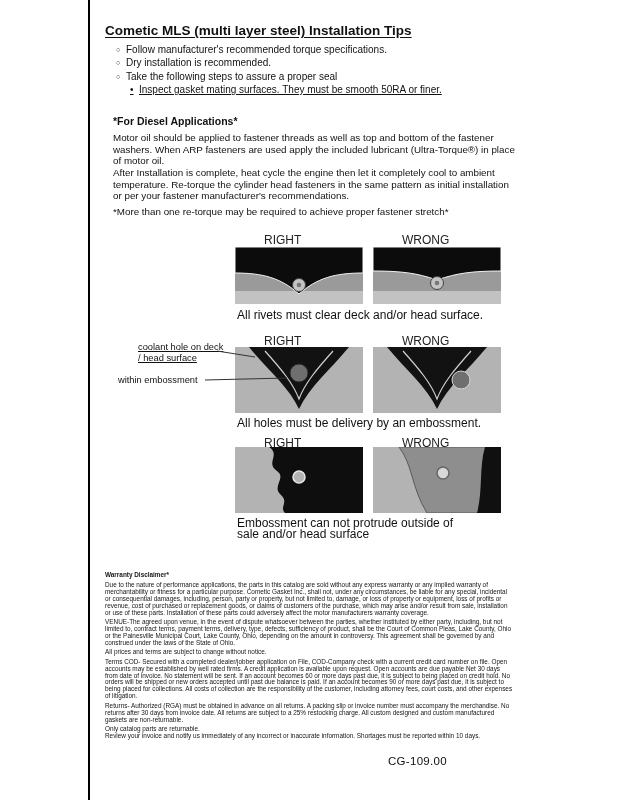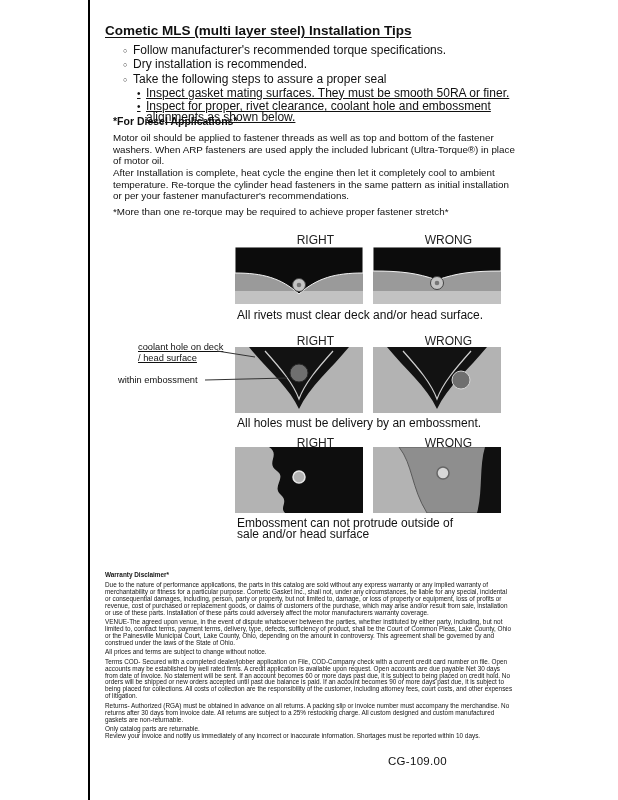--- a/index.html
+++ b/index.html
@@ -4,36 +4,36 @@
 <style>
   * { margin:0; padding:0; box-sizing:border-box; }
   html,body { background:#ffffff; }
   body { font-family:"Liberation Sans", sans-serif; color:#111; }
   .page { position:relative; width:618px; height:800px; background:#fff; overflow:hidden;padding-left:40px; }
   .vrule { position:absolute; left:88px; top:0; width:2px; height:800px; background:#000; }
 
   .title { position:absolute; left:105px; top:23px; font-size:13.5px; font-weight:bold;
            text-decoration:underline; text-underline-offset:2px; }
 
-  .tips { position:absolute; left:123px; top:45px; width:412px; font-size:12px; line-height:10.5px; }
+  .tips { position:absolute; left:116px; top:45px; width:412px; font-size:10px; line-height:10.5px; }
   .tip-row { display:flex; margin-bottom:1.8px; }
   .tip-row.sub { margin-left:14px;text-decoration:underline; }
   .b-circle { width:10px; flex:0 0 10px; }
   .b-circle::before { content:"\25CB"; font-size:7px; position:relative; top:-1px; }
   .b-dot { width:9px; flex:0 0 9px; }
   .b-dot::before { content:"\2022"; font-size:10px; }
 
   .diesel-heading { position:absolute; left:113px; top:115px; font-size:10.5px; font-weight:bold; }
   .para { position:absolute; left:113px; width:402px; font-size:9.8px; line-height:11.6px; }
   .p1 { top:132px; }
   .p2 { top:167px; }
   .note { position:absolute; left:113px; top:206px; width:402px; font-size:9.8px; }
 
   .diag { position:absolute; left:105px; top:231px; width:430px; height:320px; }
-  .rw { position:absolute; width:70px; text-align:right; font-size:12px; color:#222; }
+  .rw { position:absolute; width:70px; text-align:left; font-size:12px; color:#222; }
   .panel { position:absolute; width:128px; line-height:0; }
   .panel svg { display:block; }
   .cap { position:absolute; left:132px; font-size:12px; line-height:11px; }
   .callout { position:absolute; font-size:9.3px; line-height:10.5px; color:#111; }
   .lines-overlay { position:absolute; left:0; top:0; width:430px; height:320px; pointer-events:none; }
 
   .disclaimer { position:absolute; left:105px; top:572px; width:409px; font-size:6.4px; line-height:6.9px; color:#151515; }
   .disclaimer .hd { font-weight:bold; margin-bottom:3px; }
   .disclaimer p { margin-bottom:2.6px; }
   .disclaimer p.tight { margin-bottom:0; }
@@ -57,24 +57,20 @@
       <span class="b-circle"></span>
       <span>Dry installation is recommended.</span>
     </div>
     <div class="tip-row">
       <span class="b-circle"></span>
       <span>Take the following steps to assure a proper seal</span>
     </div>
     <div class="tip-row sub">
       <span class="b-dot"></span>
       <span>Inspect gasket mating surfaces.  They must be smooth 50RA or finer.</span>
-    </div>
-    <div class="tip-row sub">
-      <span class="b-dot"></span>
-      <span>Inspect for proper, rivet clearance, coolant hole and embossment alignments as shown below.</span>
     </div>
   </div>
 
   <div class="diesel-heading">*For Diesel Applications*</div>
   <div class="para p1">Motor oil should be applied to fastener threads as well as top and bottom of the fastener washers. When ARP fasteners are used apply the included lubricant (Ultra-Torque®) in place of motor oil.</div>
   <div class="para p2">After Installation is complete, heat cycle the engine then let it completely cool to ambient temperature. Re-torque the cylinder head fasteners in the same pattern as initial installation or per your fastener manufacturer's recommendations.</div>
   <div class="note">*More than one re-torque may be required to achieve proper fastener stretch*</div>
 
   <div class="diag">
 

